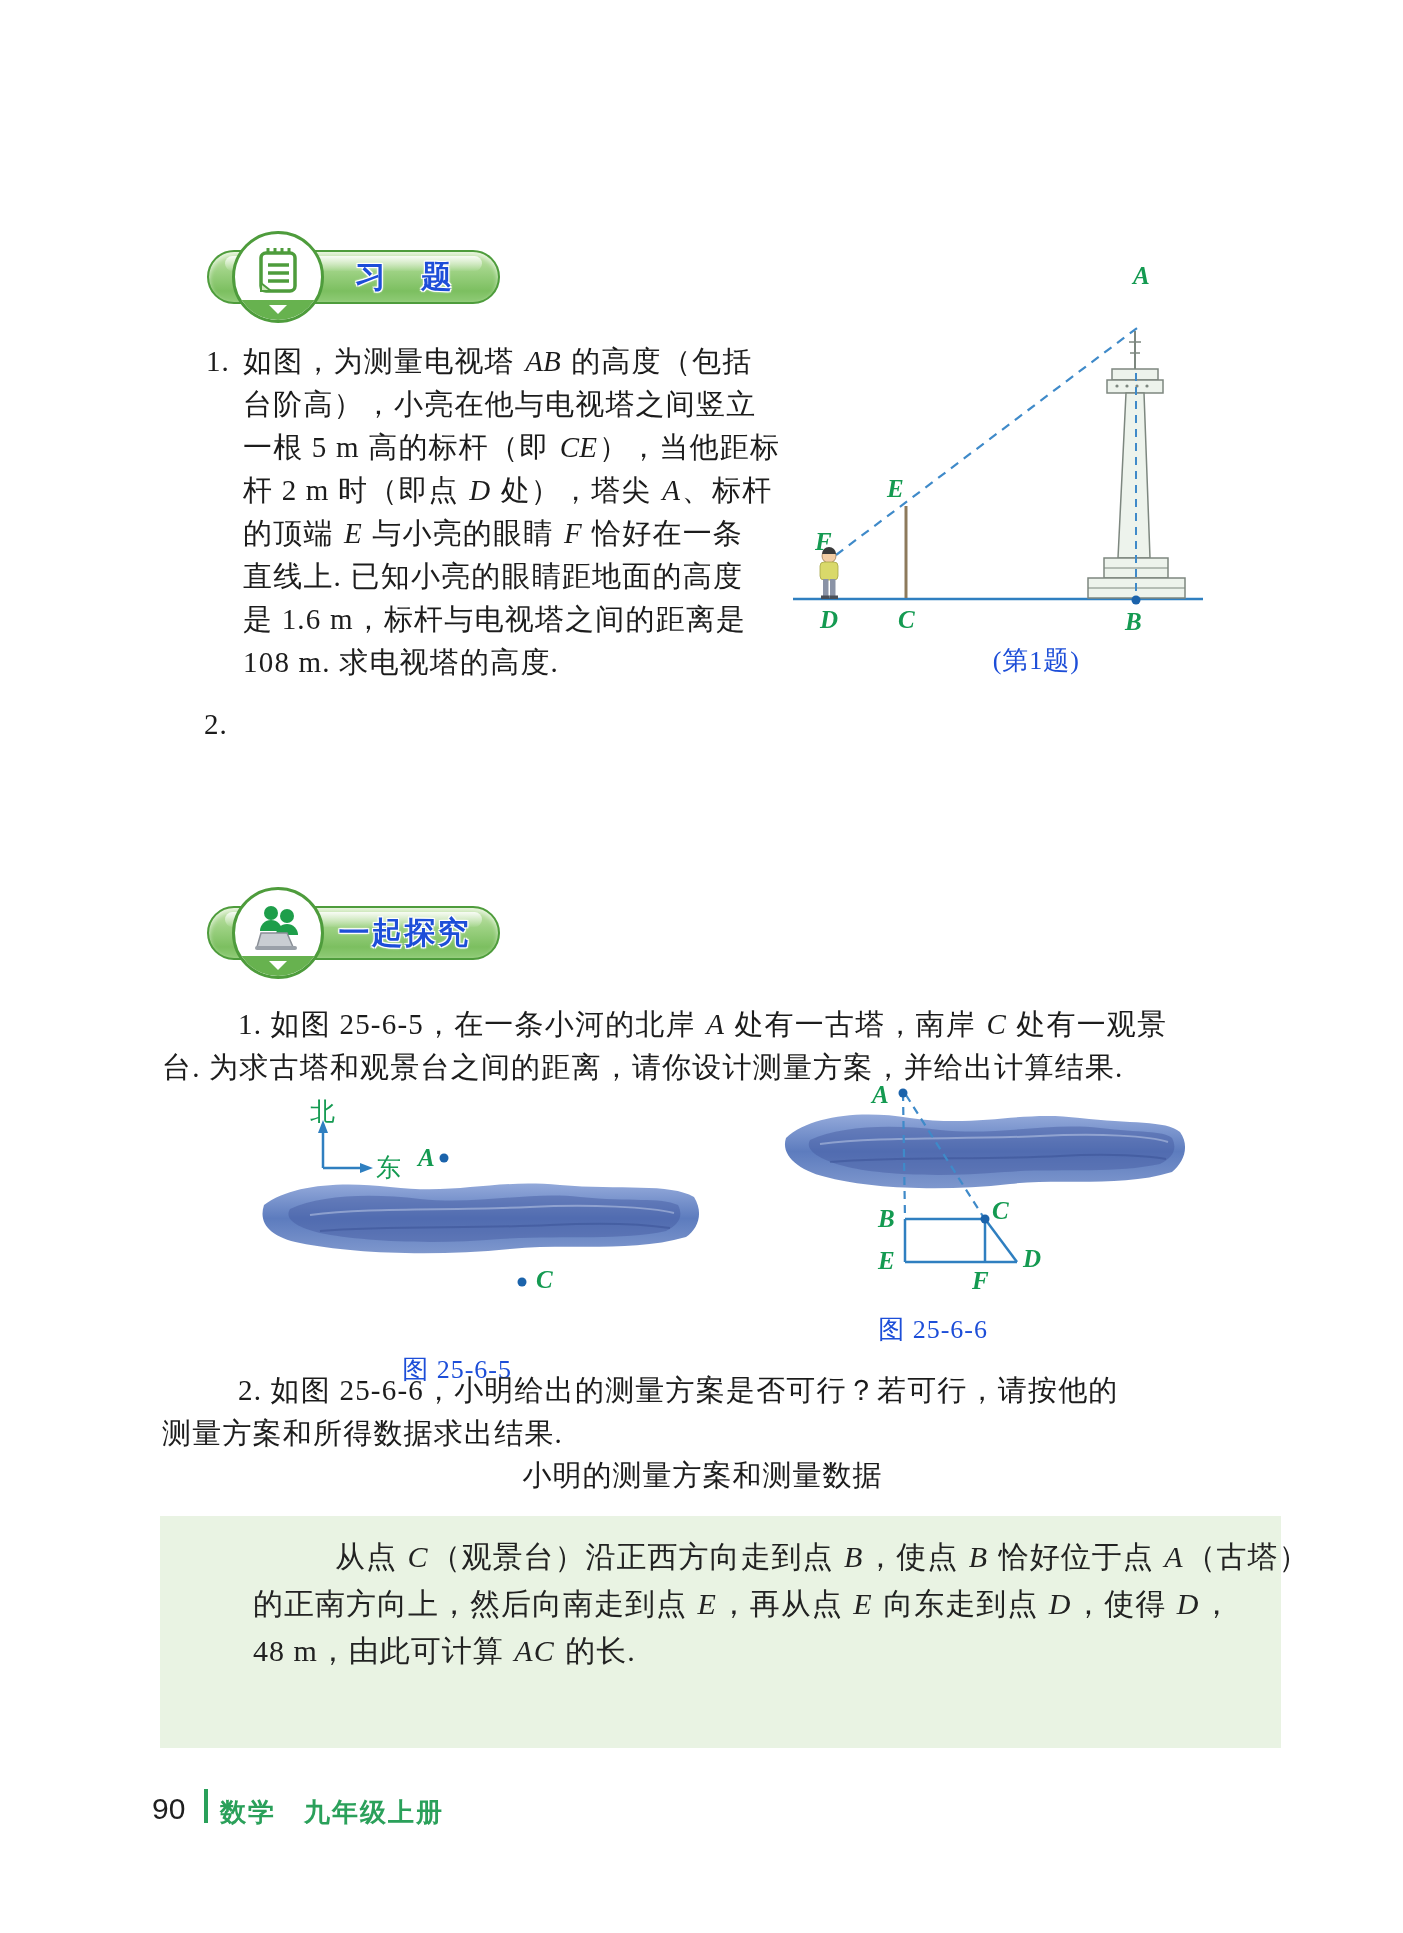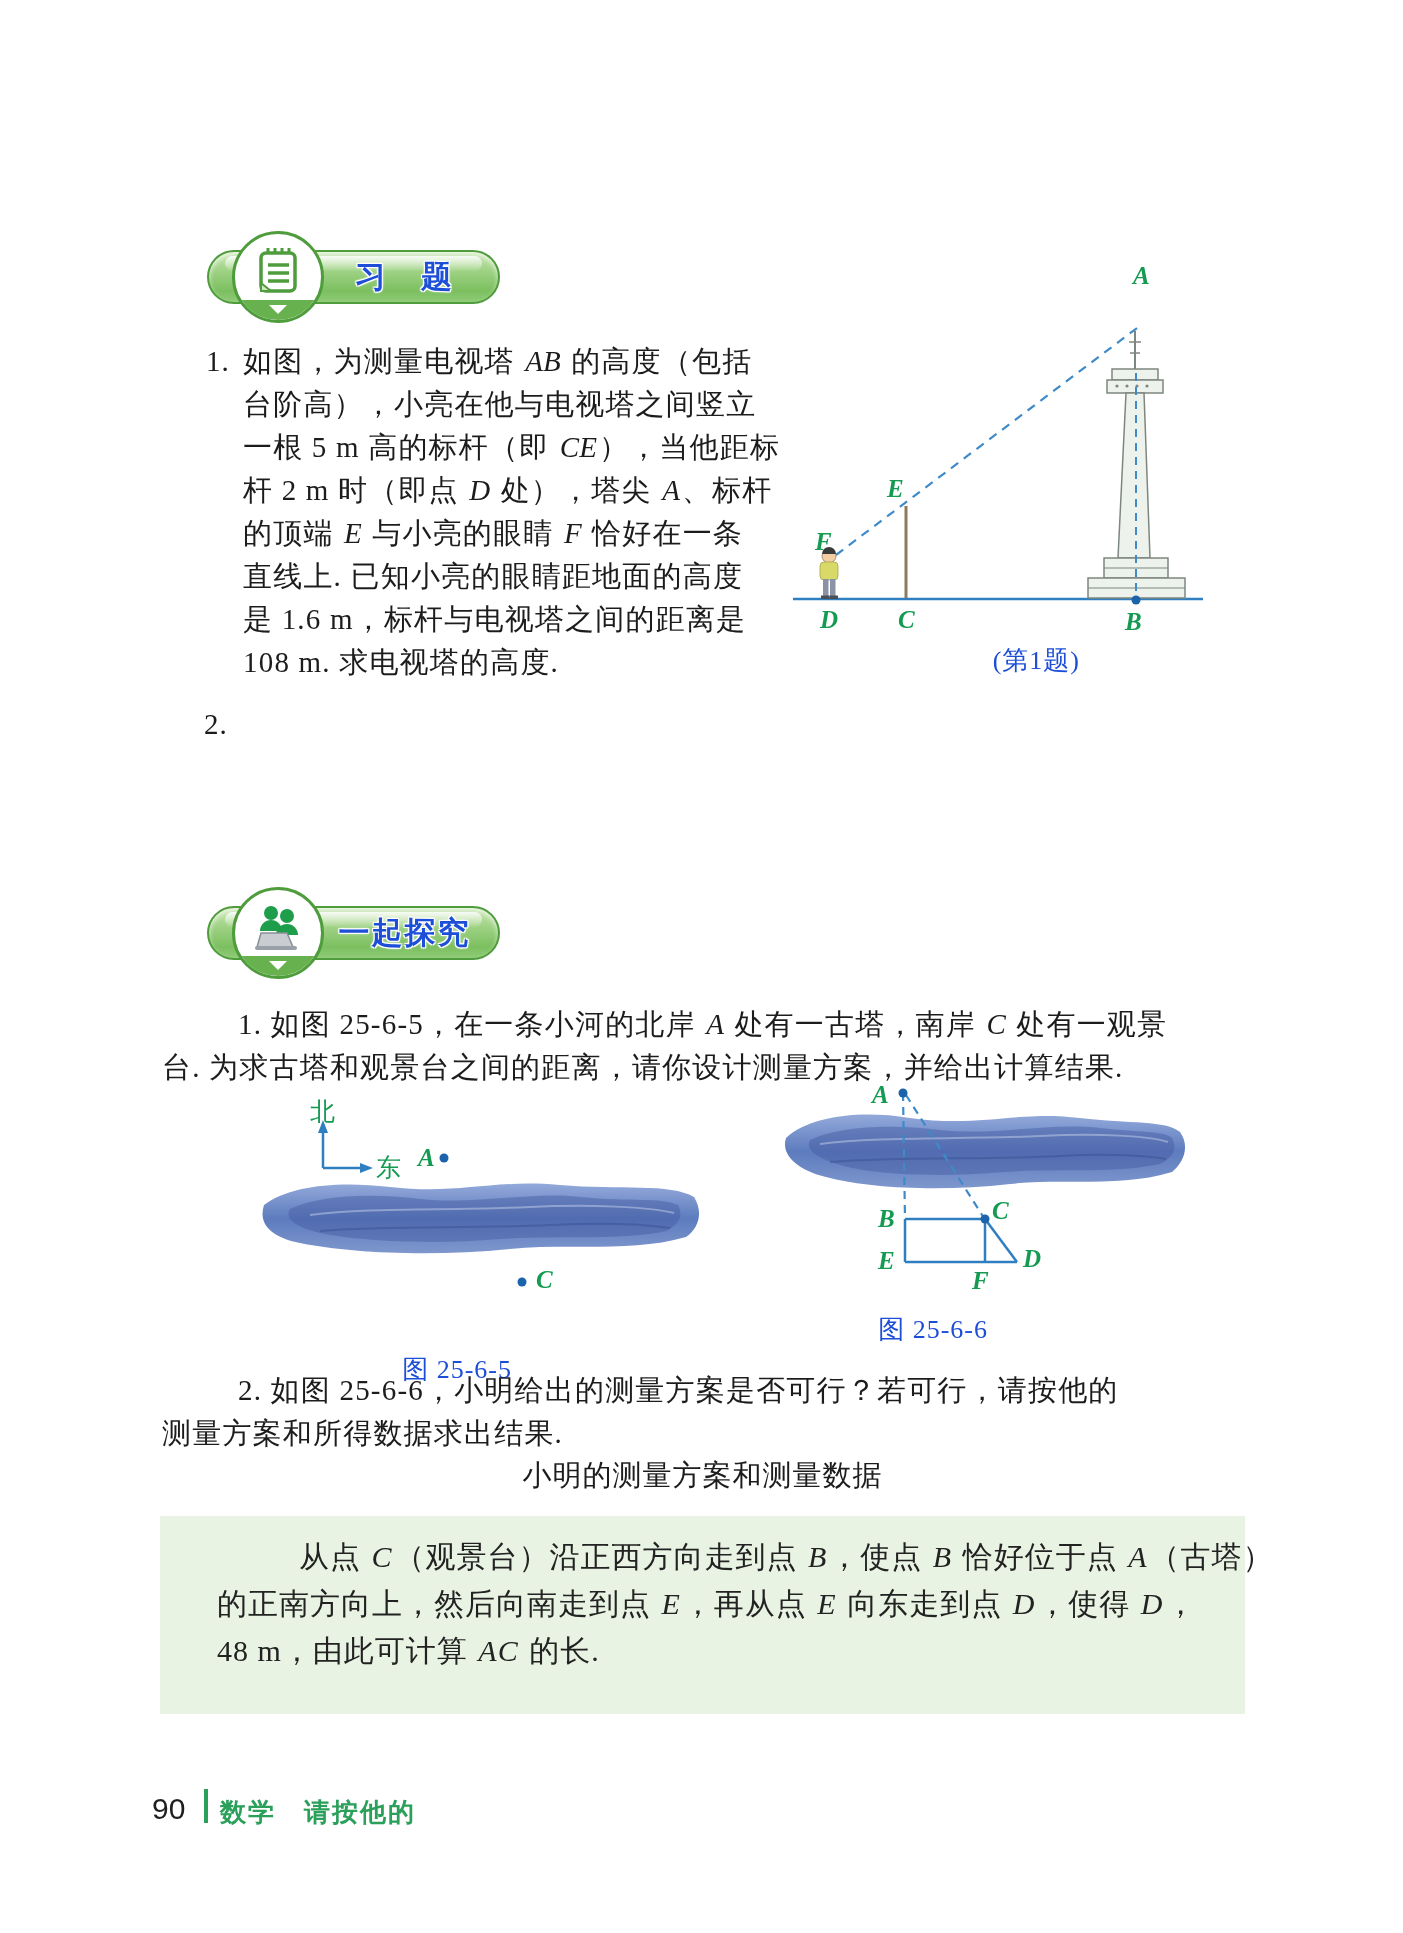--- a/index.html
+++ b/index.html
@@ -33,21 +33,21 @@
 
   
   .figure{position:absolute;}
   .figure svg{position:absolute;left:0;top:0;}
   .fig-label{position:absolute;font-size:25px;font-style:italic;font-weight:600;color:#149a51;
       font-family:"Liberation Serif",serif;line-height:1;}
   .fig-cn{position:absolute;font-size:25px;color:#149a51;line-height:1;letter-spacing:0;}
   .caption{position:absolute;font-size:26px;color:#1d4ed8;text-align:right;letter-spacing:1px;}
 
   
-  .planbox{position:absolute;left:160px;top:1516px;width:1085px;height:198px;background:#e9f3e3;}
+  .planbox{position:absolute;left:160px;top:1516px;width:1085px;height:232px;background:#e9f3e3;padding-left:36px;}
   .plan-line{margin-left:57px;font-size:30px;line-height:47px;white-space:nowrap;color:#222;letter-spacing:1px;}
   .plan-line.first{margin-left:139px;}
   .planbox .inner{padding-top:17px;}
   .plan-line i{font-style:italic;padding:0 2px;}
 
   
   .footer-num{position:absolute;left:152px;top:1792px;font-size:30px;color:#1e1e1e;
       font-family:"Liberation Sans","DejaVu Sans",sans-serif;}
   .footer-bar{position:absolute;left:204px;top:1789px;width:4px;height:34px;background:#2aa05a;}
   .footer-title{position:absolute;left:220px;top:1795px;font-size:26px;font-weight:bold;color:#2aa05a;
@@ -248,15 +248,15 @@
   <div class="planbox">
     <div class="inner">
       <div class="plan-line first">从点 <i>C</i>（观景台）沿正西方向走到点 <i>B</i>，使点 <i>B</i> 恰好位于点 <i>A</i>（古塔）</div>
       <div class="plan-line">的正南方向上，然后向南走到点 <i>E</i>，再从点 <i>E</i> 向东走到点 <i>D</i>，使得 <i>D</i>，</div>
       <div class="plan-line">48 m，由此可计算 <i>AC</i> 的长.</div>
     </div>
   </div>
 
   <div class="footer-num">90</div>
   <div class="footer-bar"></div>
-  <div class="footer-title">数学　请按他的</div>
+  <div class="footer-title">数学　九年级上册</div>
 
 </div>
 
 </body></html>

